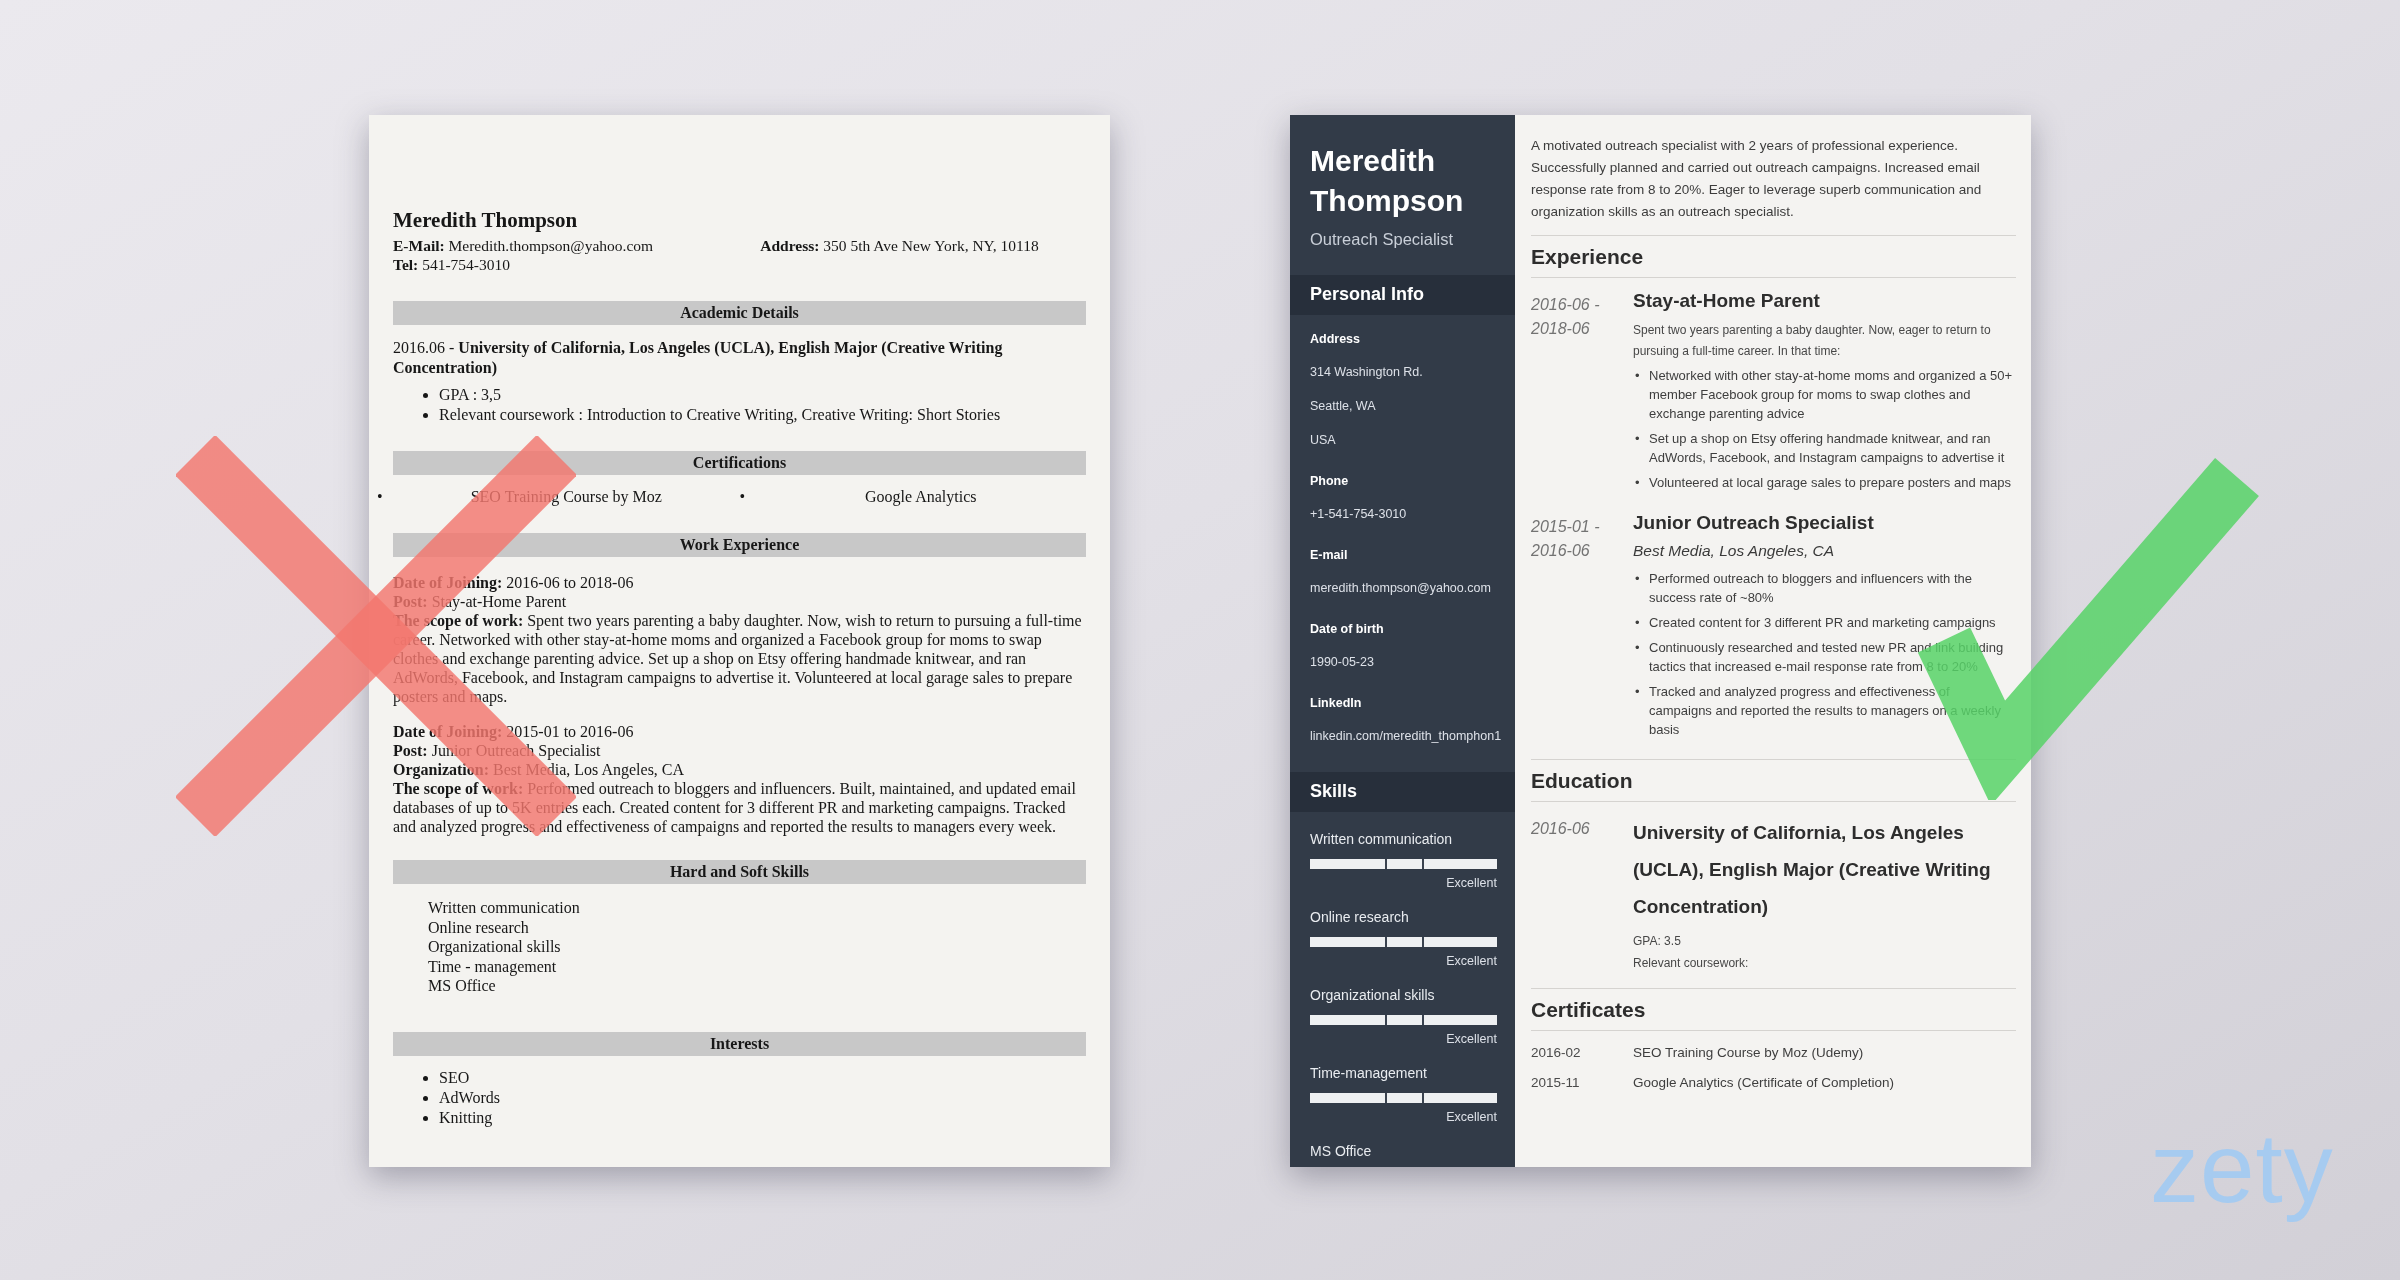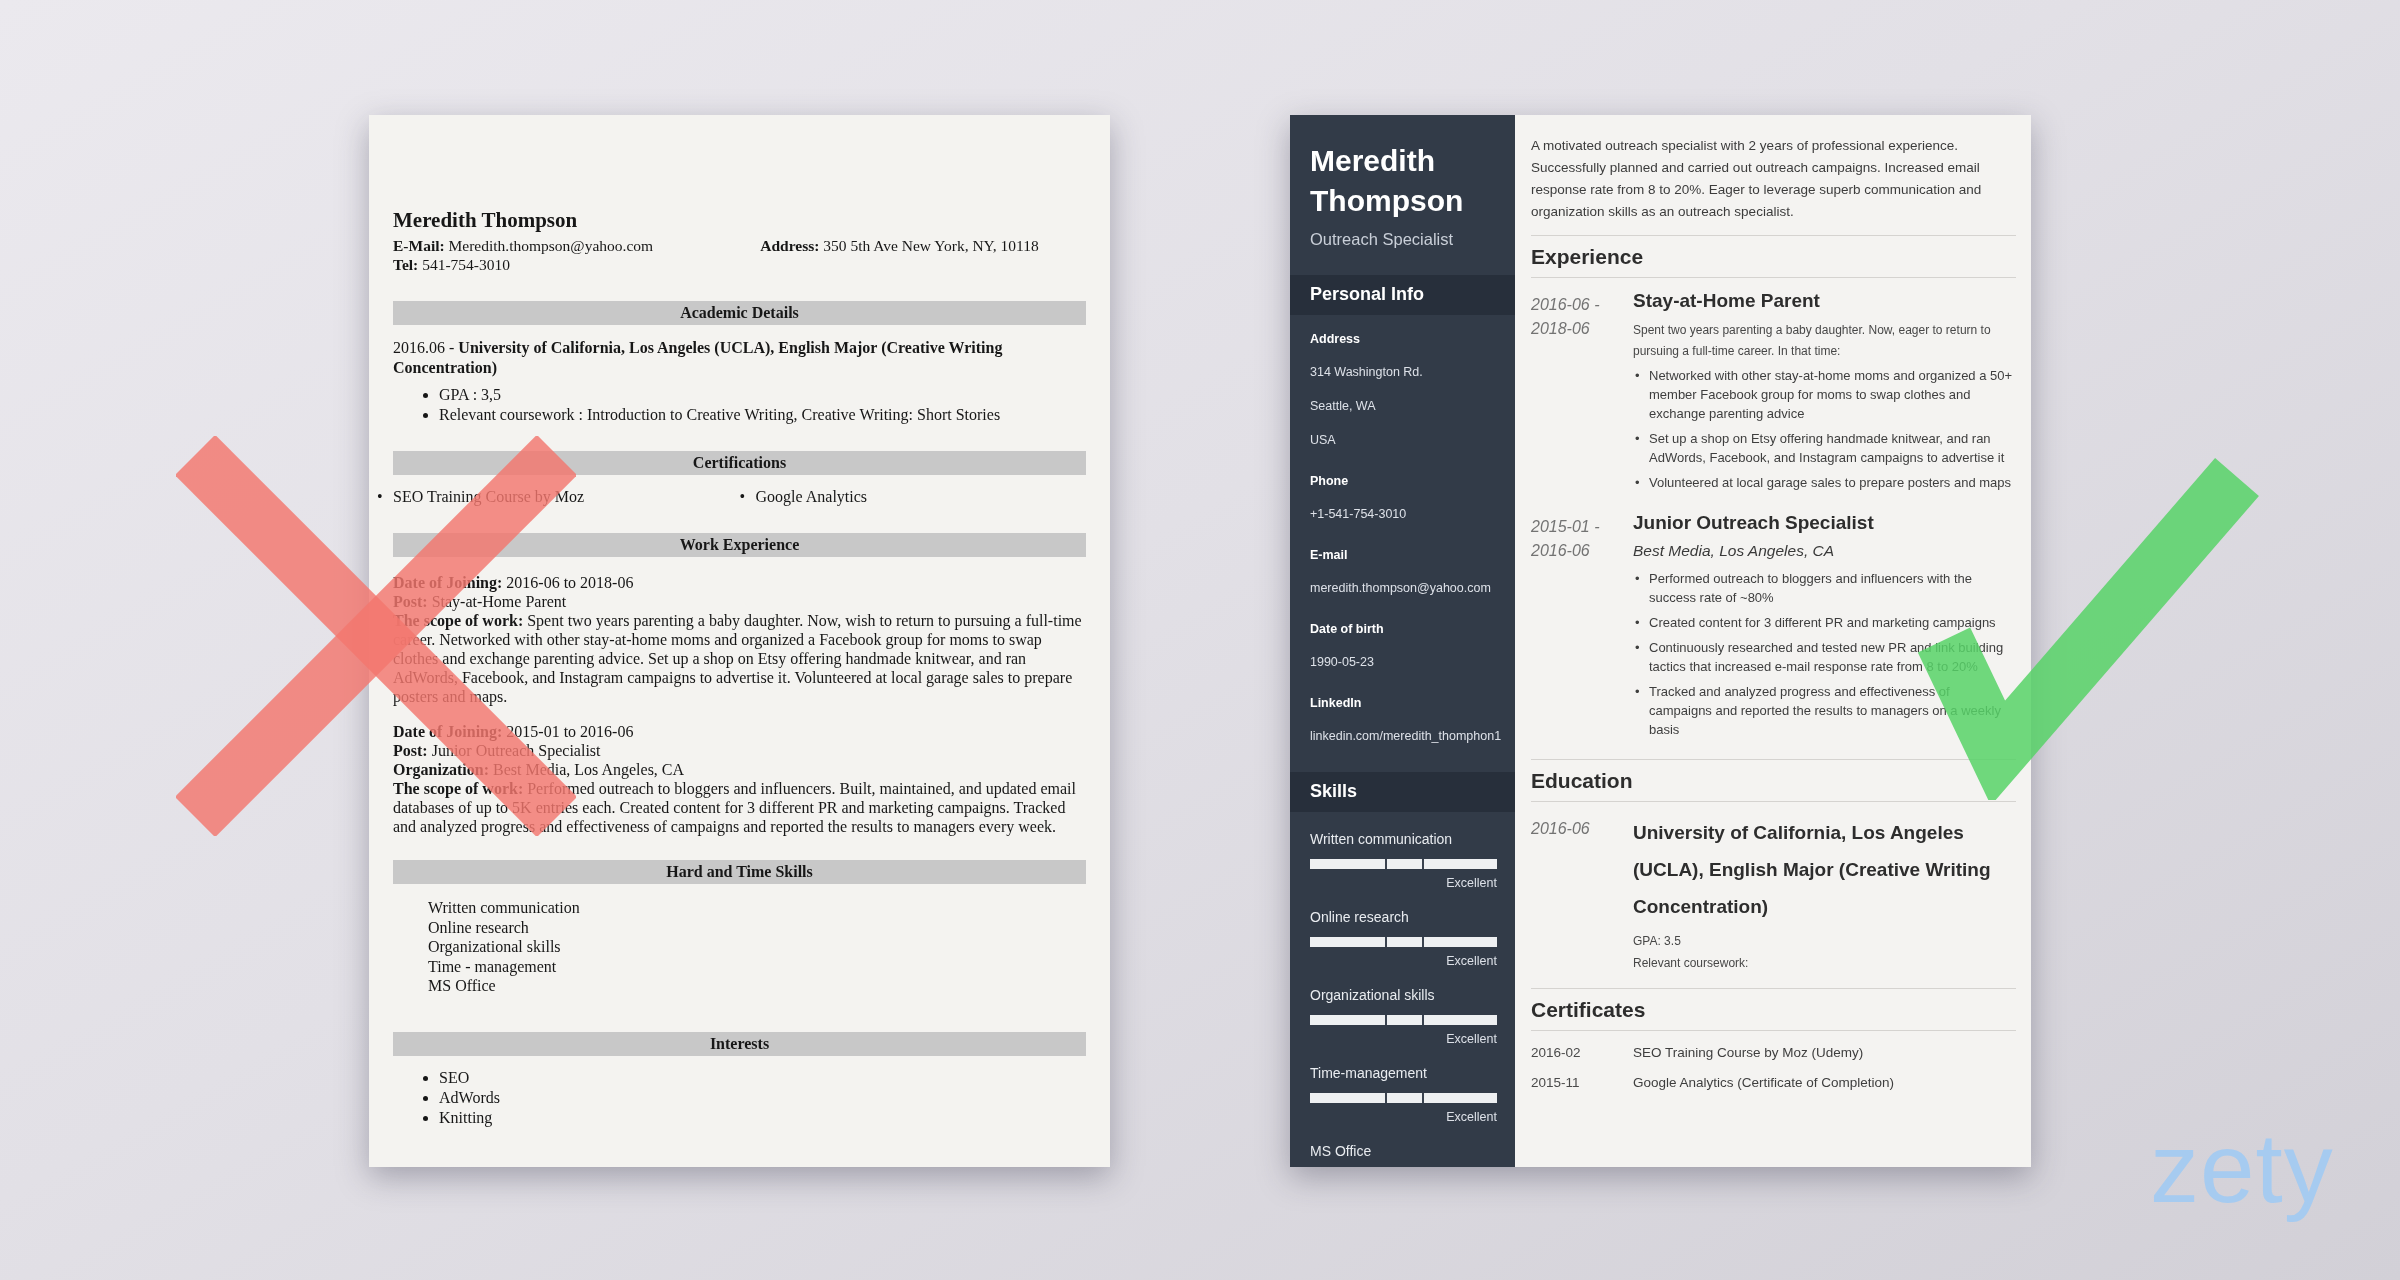--- a/index.html
+++ b/index.html
@@ -17,21 +17,21 @@
   .lr-contact .col-b{flex:1;}
   .lbl{font-weight:bold;}
   .band{margin-top:27px;background:#c8c8c8;height:24px;line-height:24px;
         text-align:center;font-weight:bold;font-size:16px;}
   .lr-entry{margin-top:13px;font-size:16px;line-height:20px;}
   .lr-ul{margin:7px 0 0 0;padding-left:46px;}
   .lr-ul li{font-size:16px;line-height:19.5px;}
   .cert-row{display:flex;margin-top:13px;font-size:16px;}
   .cert-cell{width:50%;display:flex;align-items:center;}
   .cert-bullet{width:16px;text-align:left;}
-  .cert-cell .ctr{flex:1;text-align:left;}
+  .cert-cell .ctr{flex:1;text-align:center;}
   .cert-cell:first-child .cert-bullet{margin-left:-16px;}
   .lr-job{margin:16px 0 0 0;font-size:16px;line-height:19px;}
   .lr-skill-list{margin:14px 0 0 35px;font-size:16px;line-height:19.5px;}
   .lr-interests{margin:12px 0 0 0;padding-left:46px;}
   .lr-interests li{font-size:16px;line-height:20px;}
   .mt-skills{margin-top:24px;}
   .mt-interests{margin-top:36px;}
 
   
   .page-right{position:absolute;left:1290px;top:115px;width:741px;height:1052px;
@@ -144,21 +144,21 @@
       <span class="lbl">Date of Joining:</span>
       <span>2015-01 to 2016-06</span><br>
       <span class="lbl">Post:</span>
       <span>Junior Outreach Specialist</span><br>
       <span class="lbl">Organization:</span>
       <span>Best Media, Los Angeles, CA</span><br>
       <span class="lbl">The scope of work:</span>
       <span>Performed outreach to bloggers and influencers. Built, maintained, and updated email databases of up to 5K entries each. Created content for 3 different PR and marketing campaigns. Tracked and analyzed progress and effectiveness of campaigns and reported the results to managers every week.</span>
     </p>
 
-    <div class="band mt-skills">Hard and Time Skills</div>
+    <div class="band mt-skills">Hard and Soft Skills</div>
     <div class="lr-skill-list">
       <div>Written communication</div>
       <div>Online research</div>
       <div>Organizational skills</div>
       <div>Time - management</div>
       <div>MS Office</div>
     </div>
 
     <div class="band mt-interests">Interests</div>
     <ul class="lr-interests">

